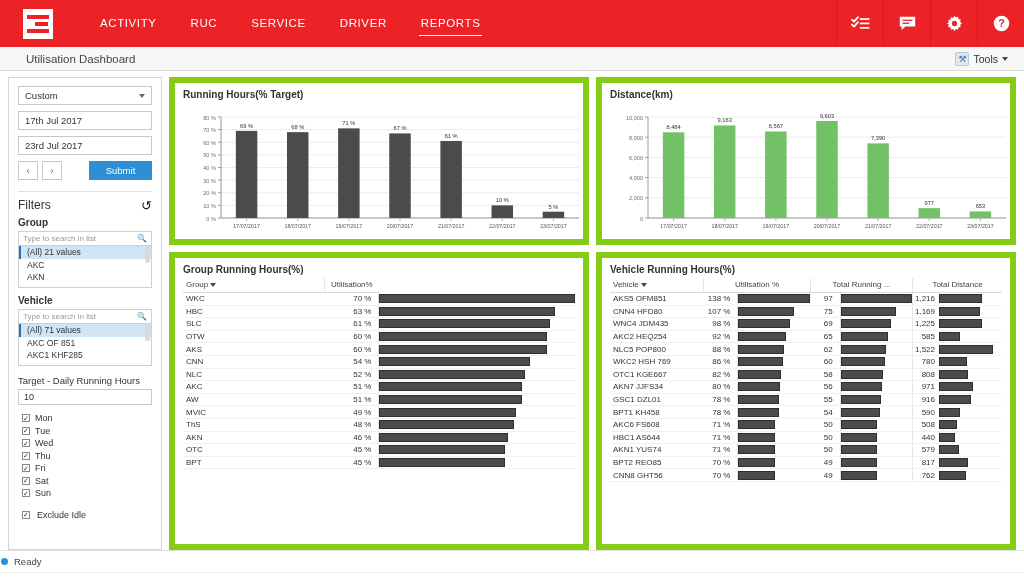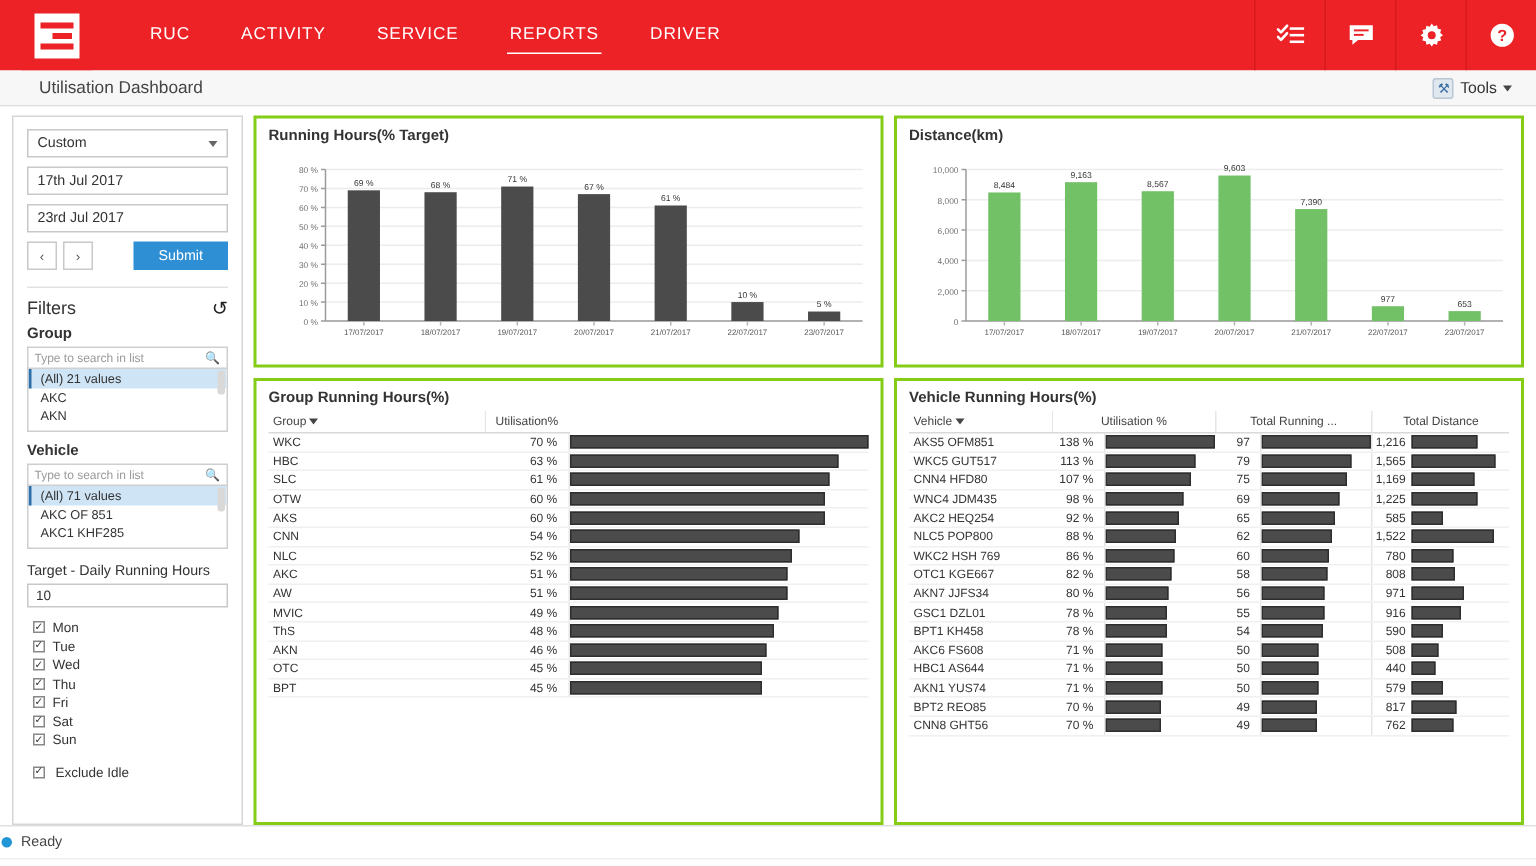--- a/index.html
+++ b/index.html
@@ -148,21 +148,21 @@
   .cb-label { font-size: 9px; color: #333; }
   .cb-row.excl { margin-top: 9px; gap: 7px; }
 
   
   .panels {
     flex: 1; display: grid;
     grid-template-columns: 1fr 1fr; grid-template-rows: 168px 1fr;
     gap: 7px;
   }
   .panel {
-    border: 2px solid #84cc16; background: #fff; position: relative;
+    border: 6px solid #84cc16; background: #fff; position: relative;
     padding: 6px 8px 4px 8px; overflow: hidden;
   }
   .panel-title { font-size: 10px; font-weight: bold; color: #333; margin-bottom: 3px; }
 
   
   .chart { position: relative; width: 100%; height: 135px; }
   .chart svg { display: block; }
 
   
   .tbl { width: 100%; border-collapse: collapse; font-size: 8px; }
@@ -203,25 +203,25 @@
 
 <div class="topnav">
   <div class="logo-box">
     <div class="logo-mark">
       <i class="r1"></i>
         <i class="r2"></i>
         <i class="r3"></i>
     </div>
   </div>
   <div class="nav-items" id="nav-items">
+      <div class="nav-item">ACTIVITY</div>
       <div class="nav-item">RUC</div>
-      <div class="nav-item">ACTIVITY</div>
       <div class="nav-item">SERVICE</div>
+      <div class="nav-item">DRIVER</div>
       <div class="nav-item active">REPORTS</div>
-      <div class="nav-item">DRIVER</div>
     </div>
   <div class="nav-right">
     <div class="nav-icon">
       <svg width="19" height="15" viewBox="0 0 19 15" fill="none">
         <path d="M1 3.6 L3 5.6 L7 1.2" stroke="#fff" stroke-width="1.8" stroke-linecap="round" stroke-linejoin="round"></path>
         <path d="M1 8.6 L3 10.6 L7 6.2" stroke="#fff" stroke-width="1.8" stroke-linecap="round" stroke-linejoin="round"></path>
         <rect x="8.8" y="2.2" width="9.6" height="1.7" fill="#fff"></rect>
         <rect x="8.8" y="6.6" width="9.6" height="1.7" fill="#fff"></rect>
         <rect x="8.8" y="11" width="9.6" height="1.7" fill="#fff"></rect>
       </svg>
@@ -609,37 +609,20 @@
                 <div class="bar" style="width:100.0%"></div>
               </td>
               <td class="barcell colsep" style="width:21%">
                 <div style="display:flex;align-items:center;gap:4px">
                   <span style="min-width:22px;text-align:right">1,216</span>
                   <div class="bar" style="width:48.2%"></div>
                 </div>
               </td>
             </tr>
             <tr>
-              <td class="name">WKC5 GUT517</td>
-              <td class="val" style="width:8%">113 %</td>
-              <td class="barcell colsep" style="width:17%">
-                <div class="bar" style="width:81.9%"></div>
-              </td>
-              <td class="val" style="width:7%">79</td>
-              <td class="barcell colsep" style="width:17%">
-                <div class="bar" style="width:81.4%"></div>
-              </td>
-              <td class="barcell colsep" style="width:21%">
-                <div style="display:flex;align-items:center;gap:4px">
-                  <span style="min-width:22px;text-align:right">1,565</span>
-                  <div class="bar" style="width:62.0%"></div>
-                </div>
-              </td>
-            </tr>
-            <tr>
               <td class="name">CNN4 HFD80</td>
               <td class="val" style="width:8%">107 %</td>
               <td class="barcell colsep" style="width:17%">
                 <div class="bar" style="width:77.5%"></div>
               </td>
               <td class="val" style="width:7%">75</td>
               <td class="barcell colsep" style="width:17%">
                 <div class="bar" style="width:77.3%"></div>
               </td>
               <td class="barcell colsep" style="width:21%">

